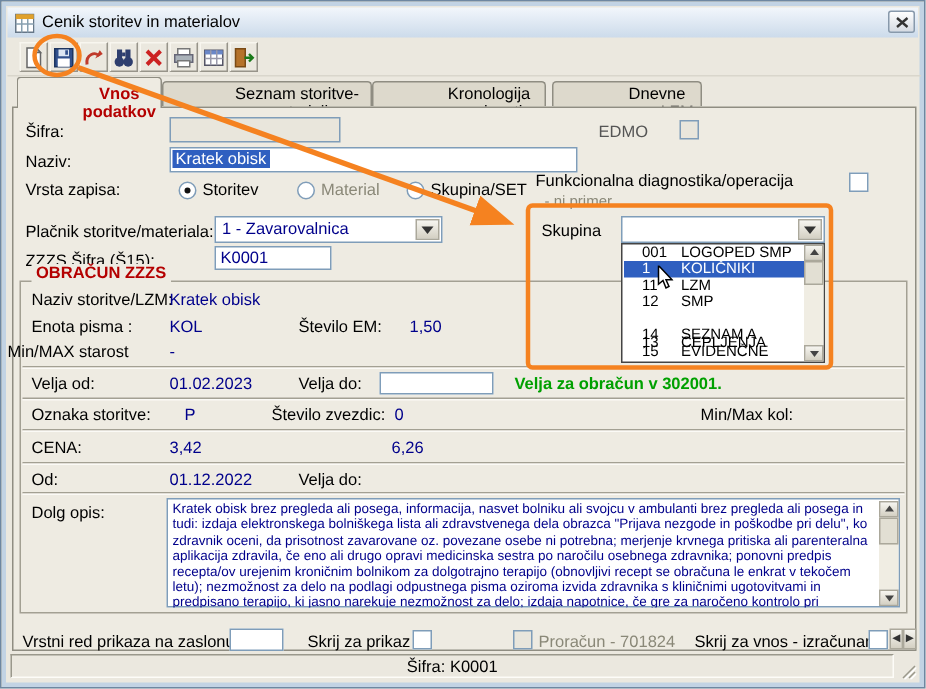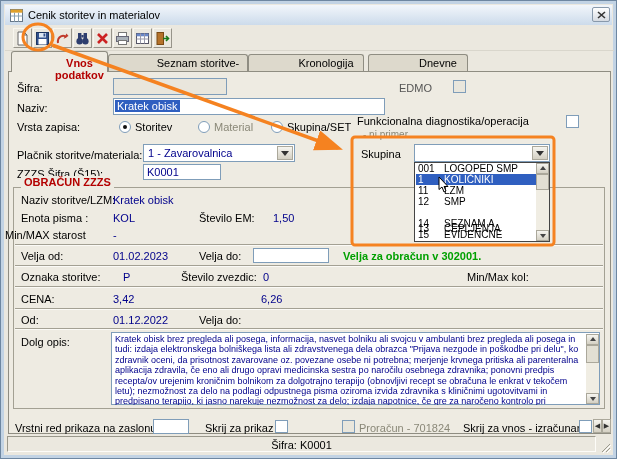--- a/index.html
+++ b/index.html
@@ -24,21 +24,21 @@
   .radio.checked::after { content:""; position:absolute; left:3px; top:3px; width:4px; height:4px; border-radius:50%; background:#111; }
   .combo { position:absolute; background:#fff; border:1px solid #7f9db9; }
   .combo-text { position:absolute; left:4px; top:2px; color:#00008b; white-space:nowrap; }
   .combo-btn { position:absolute; right:1px; top:1px; bottom:1px; width:16px; background:linear-gradient(#f6f5f0,#d4d0c3); border:1px solid #aba89b; display:flex; align-items:center; justify-content:center; }
   .tri-down { width:0; height:0; border:4px solid transparent; border-top:5px solid #333; transform:translateY(2px); }
   .tri3-up { width:0; height:0; border:3px solid transparent; border-bottom:4px solid #444; transform:translateY(-2px); }
   .tri3-down { width:0; height:0; border:3px solid transparent; border-top:4px solid #444; transform:translateY(2px); }
   .sep { position:absolute; left:14px; width:588px; height:2px; border-top:1px solid #a3a093; border-bottom:1px solid #fbfaf6; }
   .frame { position:absolute; border:1px solid #a3a093; }
   .dd-list { position:absolute; left:413px; top:161px; width:136px; height:80px; background:#fff; border:1px solid #444; z-index:20; }
-  .dd-row { position:absolute; left:1px; width:120px; height:11px; line-height:11px; font-size:10px; white-space:nowrap; overflow:hidden; padding-left:2px; }
+  .dd-row { position:absolute; left:1px; width:120px; height:11px; line-height:11px; font-size:10px; white-space:nowrap; overflow:hidden; padding-left:12px; }
   .dd-row.selected { background:#2f5fc0; color:#fff; }
   .dd-code { display:inline-block; width:26px; }
   .sb-btn { position:absolute; width:13px; height:11px; background:linear-gradient(#f6f5f0,#d4d0c3); border:1px solid #aba89b; display:flex; align-items:center; justify-content:center; }
   .sb-track { position:absolute; width:13px; background:#f0ede3; }
   .sb-thumb { position:absolute; width:13px; background:#e2dfd3; border:1px solid #aba89b; }
   .statusbar { position:absolute; left:4px; right:4px; bottom:4px; height:20px; background:#ebe8df;text-align:center; }
   .status-panel { position:absolute; left:2px; top:2px; right:16px; bottom:2px; border:1px solid; border-color:#9a988c #fdfcf8 #fdfcf8 #9a988c; padding:2px 6px; }
   .greennote { color:#00a000; font-weight:bold; }
   .redlabel { color:#b40000; font-weight:bold; background:#eeebe2; padding:0 3px; z-index:2; }
   .longtext { position:absolute; font-size:9px; line-height:10.4px; color:#00008b; overflow:hidden; }

